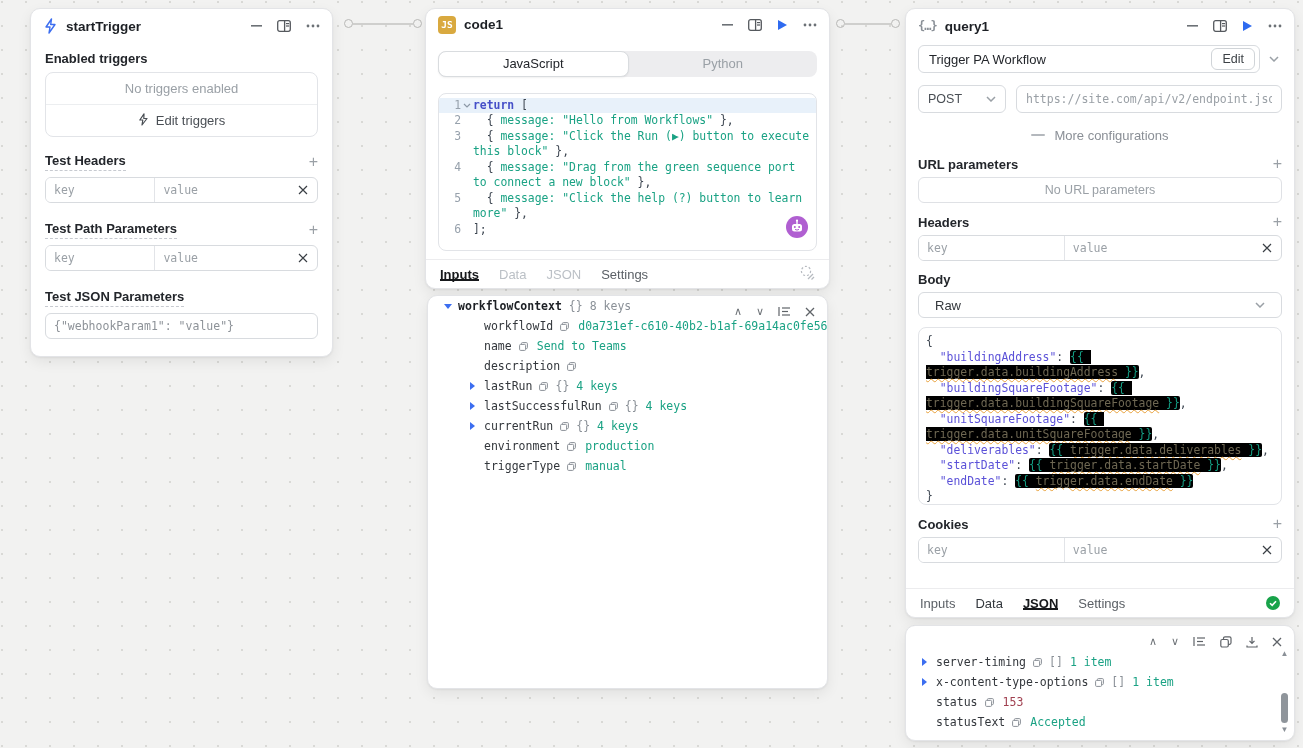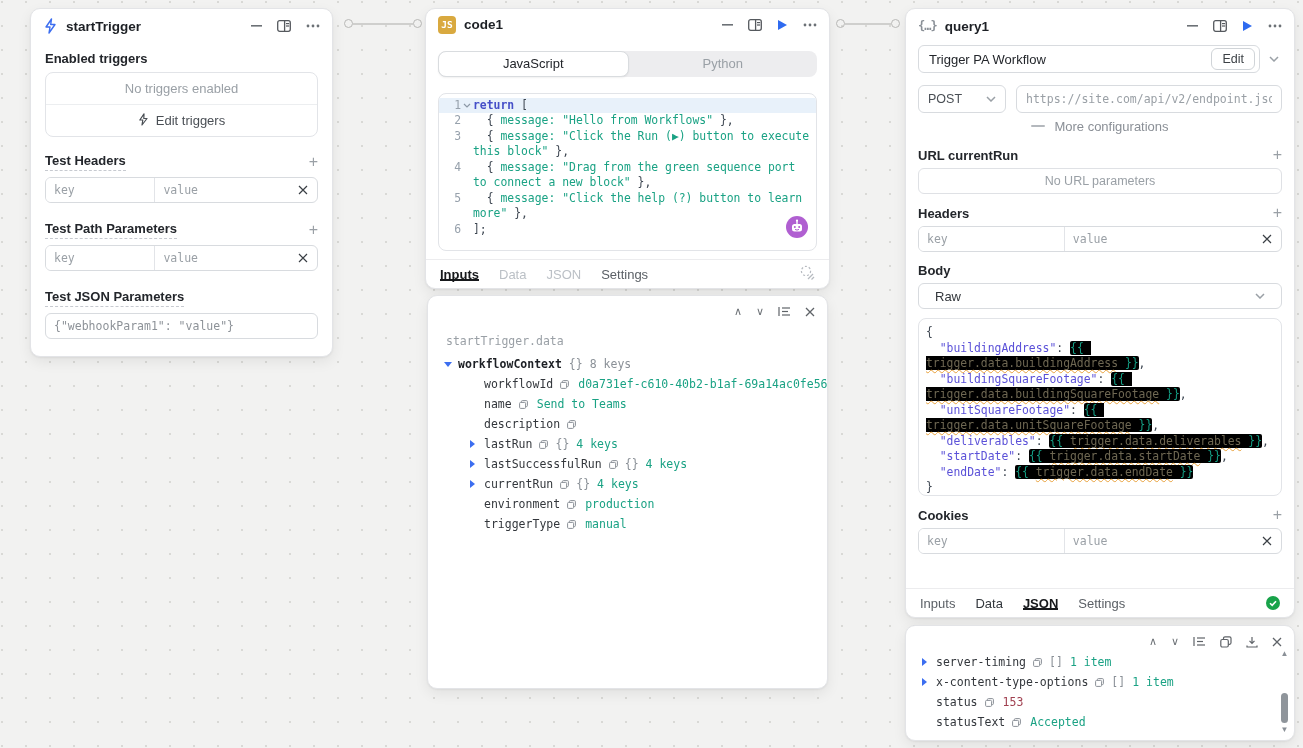--- a/index.html
+++ b/index.html
@@ -105,21 +105,21 @@
   #p-query .pbody { padding:0 12px; display:flex; flex-direction:column; flex:1; }
   .wf-row { display:flex; align-items:center; gap:6px; margin-top:2px; }
   .wf-select { flex:1; border:1px solid #d8dbdf; border-radius:6px; height:28px; display:flex; align-items:center; padding:0 4px 0 10px; }
   .wf-name { font-size:13px; color:#23262b; flex:1; }
   .edit-btn { border:1px solid #d0d4d8; background:#fff; border-radius:6px; font-size:12.5px; color:#3c4146; padding:3px 10px; cursor:pointer; }
   .chev-out { flex:0 0 16px; display:flex; justify-content:center; cursor:pointer; }
   .method-row { display:flex; gap:10px; margin-top:12px; }
   .method-select { flex:0 0 88px; border:1px solid #d8dbdf; border-radius:6px; height:28px; display:flex; align-items:center; justify-content:space-between; padding:0 9px; font-size:12.5px; color:#4a4f55; cursor:pointer; }
   .url-input { flex:1; border:1px solid #d8dbdf; border-radius:6px; height:28px; font-family:"DejaVu Sans Mono",monospace; font-size:11.5px; color:#33373c; padding:0 9px; outline:none; min-width:0; }
   .url-input::placeholder { color:#9aa0a6; }
-  .more-cfg { margin-top:3px; display:flex; align-items:center; justify-content:center; gap:9px; color:#8a8f96; font-size:13px; cursor:pointer; height:20px; }
+  .more-cfg { margin-top:12px; display:flex; align-items:center; justify-content:center; gap:9px; color:#8a8f96; font-size:13px; cursor:pointer; height:20px; }
   .more-dash { width:14px; height:2px; background:#b4b8bd; border-radius:1px; }
   .q-label { margin:11px 0 5px; }
   .body-select { border:1px solid #d8dbdf; border-radius:6px; height:26px; display:flex; align-items:center; justify-content:space-between; padding:0 16px; font-size:13px; color:#33373c; cursor:pointer; }
   .body-editor { margin-top:9px; border:1px solid #e2e4e8; border-radius:8px; padding:6px 7px; font-family:"DejaVu Sans Mono",monospace; font-size:11.4px; line-height:15.5px; height:178px; }
   .bline { white-space:pre-wrap; word-break:break-word; }
   .tok-b { color:#3d4651; }
   .tok-k { color:#5b51d8; }
   .tpl { background:#000000; border-radius:2px; }
   .tpl .tb { color:#149f85; }
   .tpl .path { color:#6e6752; text-decoration:underline; text-decoration-style:wavy; text-decoration-color:#e8a23d; text-underline-offset:2px; text-decoration-thickness:1px; }
@@ -342,21 +342,20 @@
           <line x1="4" y1="5.5" x2="10" y2="5.5" stroke="#5f6368" stroke-width="1.2"></line>
           <line x1="4" y1="9" x2="12" y2="9" stroke="#5f6368" stroke-width="1.2"></line>
         </svg>
       </button>
     <button class="icon-btn">
         <svg width="10" height="10" viewBox="0 0 10 10">
           <path d="M1 1 L9 9 M9 1 L1 9" stroke="#5f6368" stroke-width="1.3"></path>
         </svg>
       </button>
   </div>
-  <div class="path-label mono">startTrigger.data</div>
   <div class="tree" id="inputs-tree">
       <div class="trow">
         <span class="gut">
           <span class="arr-down"></span>
         </span>
         <span class="tkey bold">workflowContext</span>
         <span style="width:7px;display:inline-block"></span>
         <span class="badge">{}</span>
         <span class="meta gray">8 keys</span>
       </div>
@@ -510,21 +509,21 @@
             <path d="M1 1 L5 5 L9 1" stroke="#9aa0a6" stroke-width="1.5" fill="none"></path>
           </svg>
       </div>
       <input class="url-input" placeholder="https://site.com/api/v2/endpoint.json" style="">
     </div>
     <div class="more-cfg">
       <span class="more-dash"></span>
       <span>More configurations</span>
     </div>
     <div class="label-row q-label">
-      <span class="sec-label">URL currentRun</span>
+      <span class="sec-label">URL parameters</span>
       <button class="plus-btn">+</button>
     </div>
     <div class="boxed-empty">No URL parameters</div>
     <div class="label-row q-label">
       <span class="sec-label">Headers</span>
       <button class="plus-btn">+</button>
     </div>
     <div class="kv">
       <input class="k" placeholder="key" style="">
       <input class="v" placeholder="value" style="">

